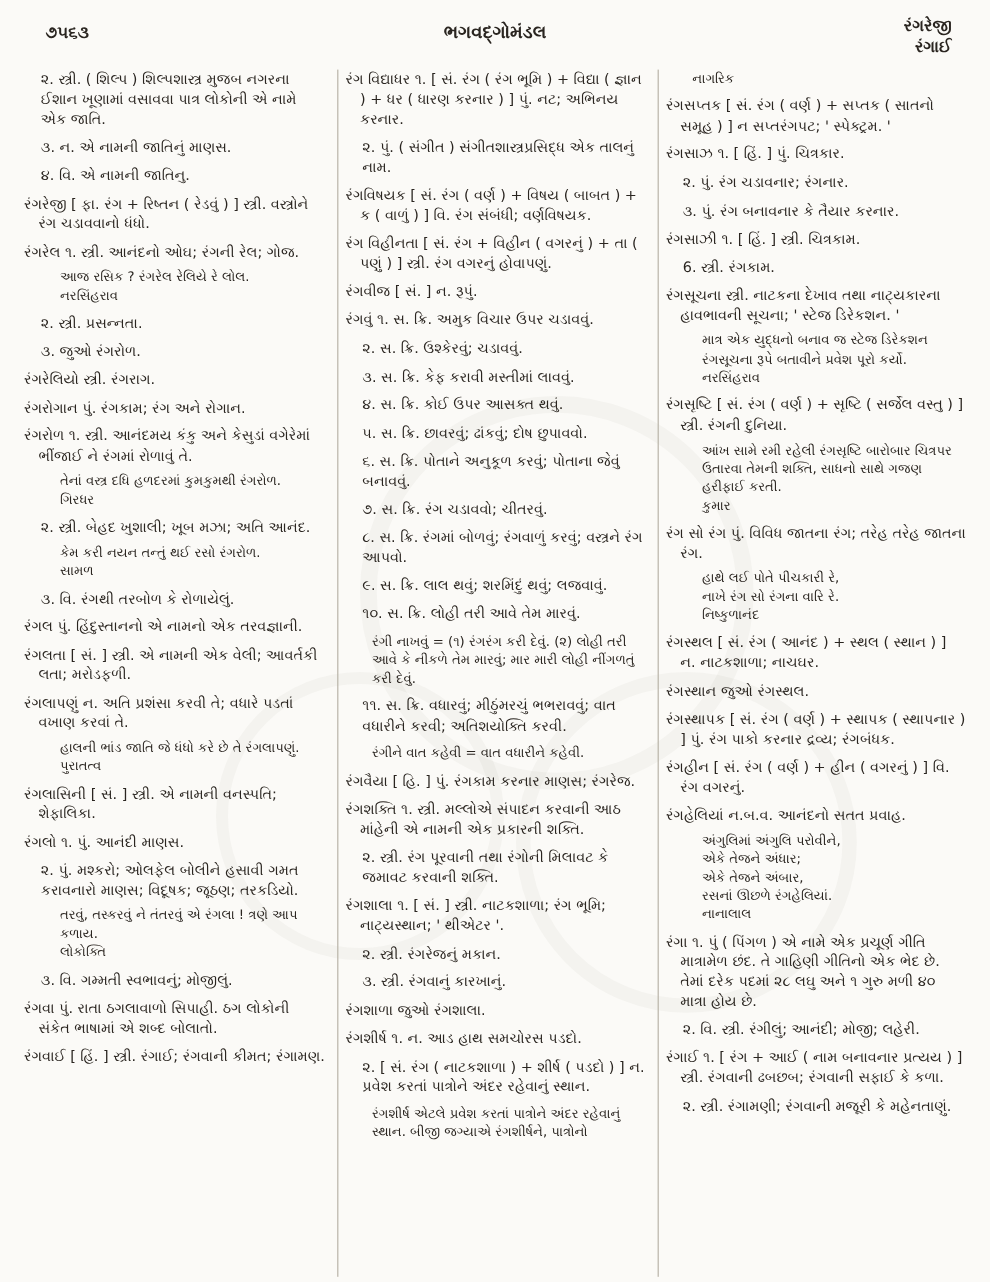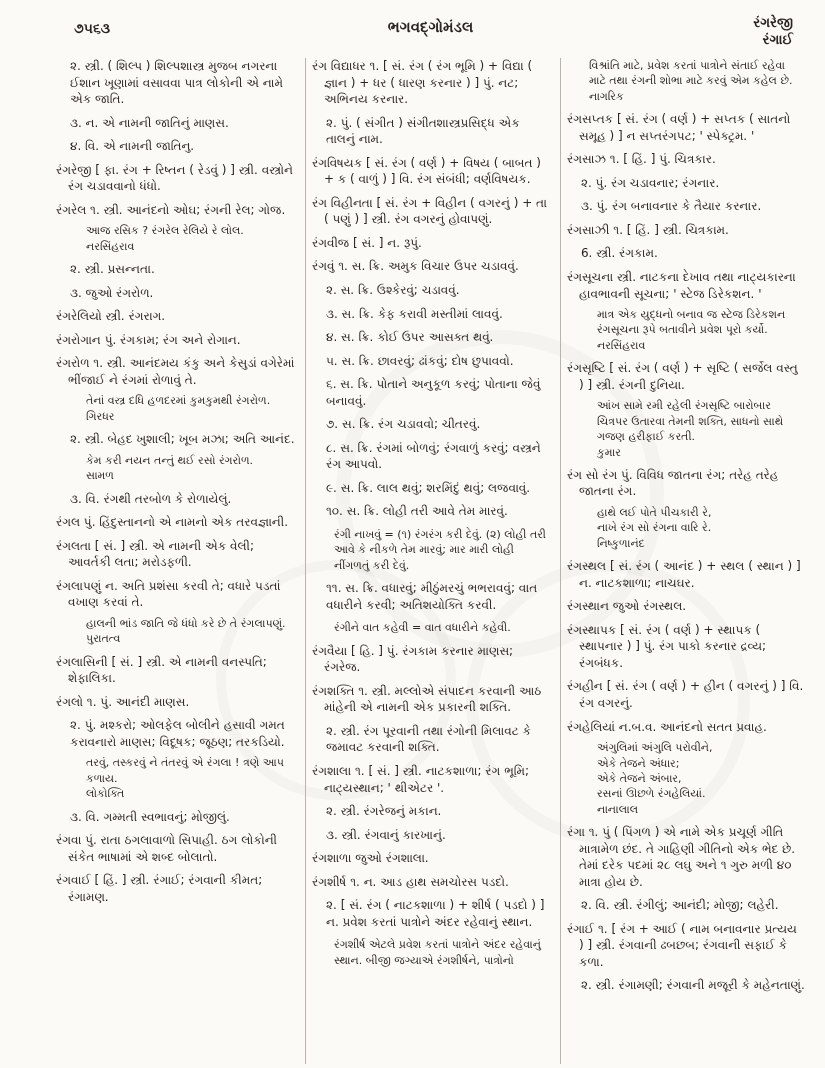--- a/index.html
+++ b/index.html
@@ -2,21 +2,21 @@
 <html><head>
 <meta charset="utf-8">
 <style>
   html,body{margin:0;padding:0;}
   body{
     width:825px;height:1068px;overflow:hidden;
     background:#fbfaf7;color:#2a2520;
     font-family:"DejaVu Sans",sans-serif;
     position:relative;
   }
-  .page{position:absolute;inset:0;margin-left:36px;}
+  .page{position:absolute;inset:0;}
   
   .wm{position:absolute;border-radius:50%;border:14px solid rgba(120,115,100,0.05);pointer-events:none;}
   .wm1{width:300px;height:300px;left:300px;top:330px;}
   .wm2{width:220px;height:220px;left:180px;top:560px;border-width:10px;}
   .wm3{width:260px;height:260px;left:430px;top:560px;border-width:12px;}
   .header{
     position:absolute;top:14px;left:0;right:0;height:40px;
     font-size:14px;
   }
   .pageno{position:absolute;left:38px;top:6px;font-weight:700;}
@@ -126,21 +126,20 @@
         <div class="blk sense">૩. સ્ત્રી. રંગવાનું કારખાનું.</div>
         <div class="blk entry"><span class="head">રંગશાળા </span>જુઓ રંગશાલા.</div>
         <div class="blk entry"><span class="head">રંગશીર્ષ </span>૧. ન. આડ હાથ સમચોરસ પડદો.</div>
         <div class="blk sense">૨. [ સં. રંગ ( નાટકશાળા ) + શીર્ષ ( પડદો ) ] ન. પ્રવેશ કરતાં પાત્રોને અંદર રહેવાનું સ્થાન.</div>
         <div class="blk note">
           <div class="qline">રંગશીર્ષ એટલે પ્રવેશ કરતાં પાત્રોને અંદર રહેવાનું સ્થાન. બીજી જગ્યાએ રંગશીર્ષને, પાત્રોનો</div>
         </div>
       </div>
     <div class="col">
         <div class="blk note">
-          <div class="qline">વિશ્રાંતિ માટે, પ્રવેશ કરતાં પાત્રોને સંતાઈ રહેવા માટે તથા રંગની શોભા માટે કરવું એમ કહેલ છે.</div>
           <div class="cite">નાગરિક</div>
         </div>
         <div class="blk entry"><span class="head">રંગસપ્તક </span>[ સં. રંગ ( વર્ણ ) + સપ્તક ( સાતનો સમૂહ ) ] ન સપ્તરંગપટ; ' સ્પેક્ટ્રમ. '</div>
         <div class="blk entry"><span class="head">રંગસાઝ </span>૧. [ હિં. ] પું. ચિત્રકાર.</div>
         <div class="blk sense">૨. પું. રંગ ચડાવનાર; રંગનાર.</div>
         <div class="blk sense">૩. પું. રંગ બનાવનાર કે તૈયાર કરનાર.</div>
         <div class="blk entry"><span class="head">રંગસાઝી </span>૧. [ હિં. ] સ્ત્રી. ચિત્રકામ.</div>
         <div class="blk sense">6. સ્ત્રી. રંગકામ.</div>
         <div class="blk entry"><span class="head">રંગસૂચના </span>સ્ત્રી. નાટકના દેખાવ તથા નાટ્યકારના હાવભાવની સૂચના; ' સ્ટેજ ડિરેકશન. '</div>
         <div class="blk quote">

